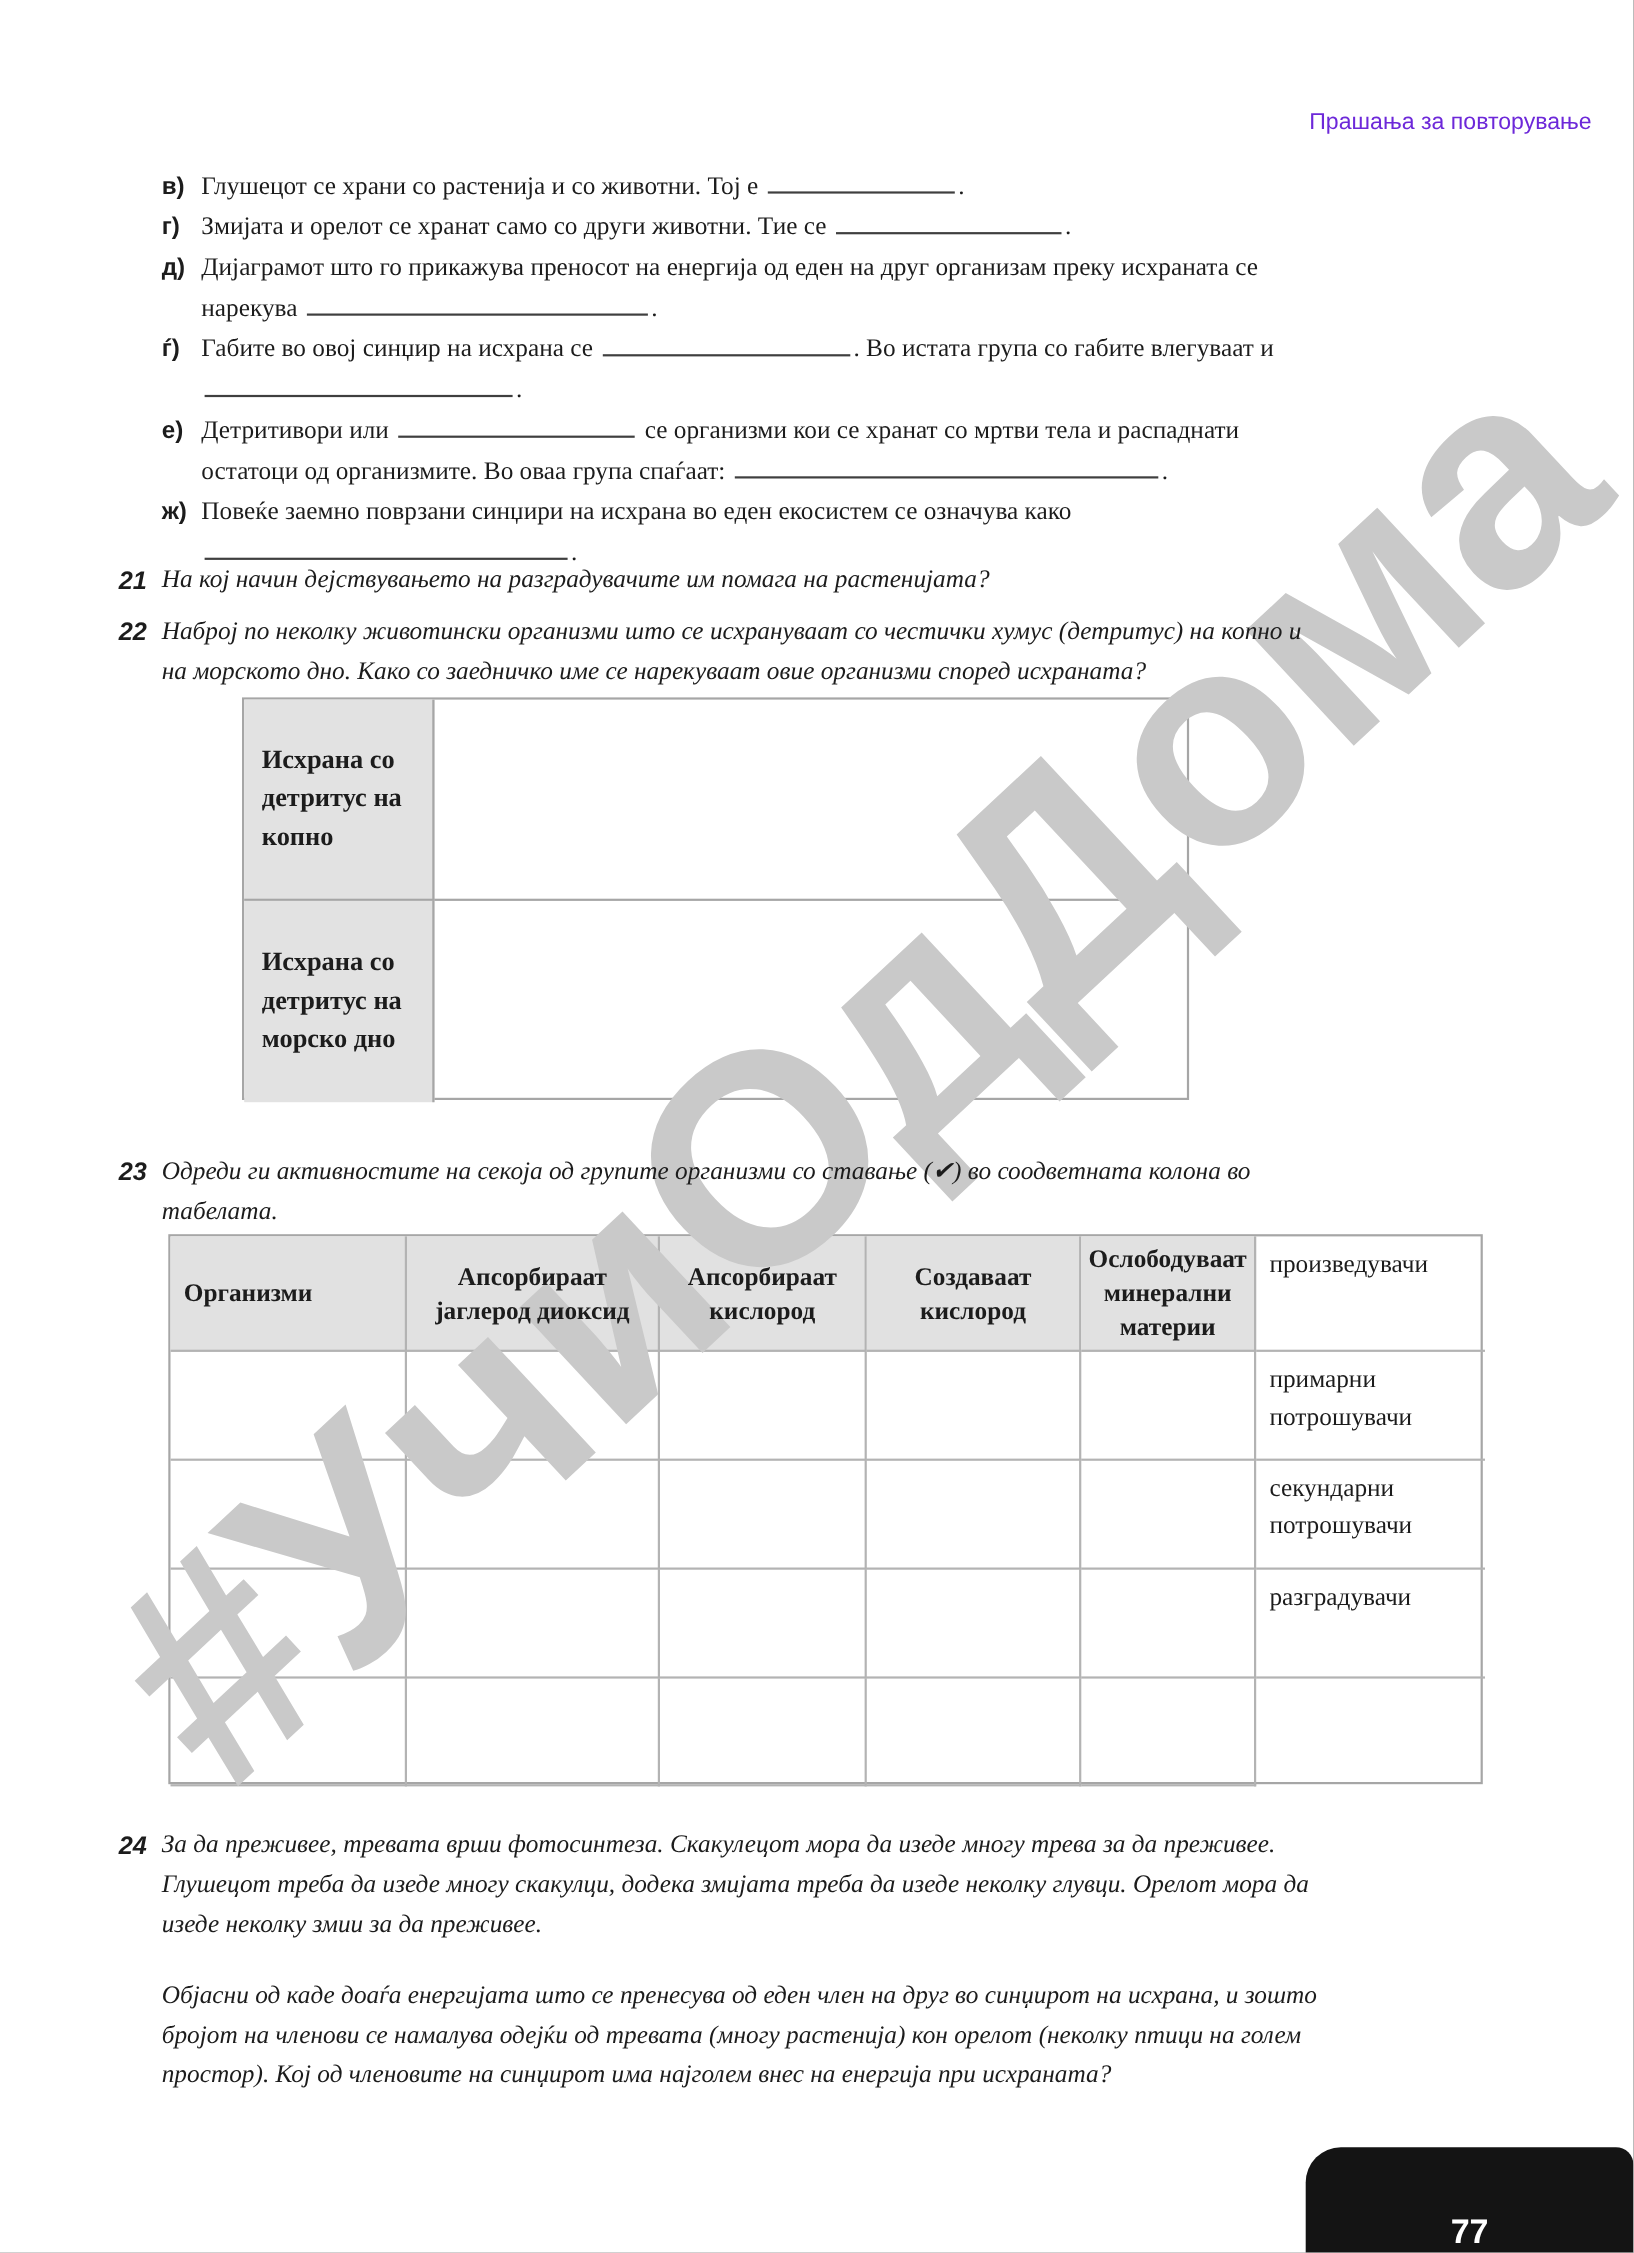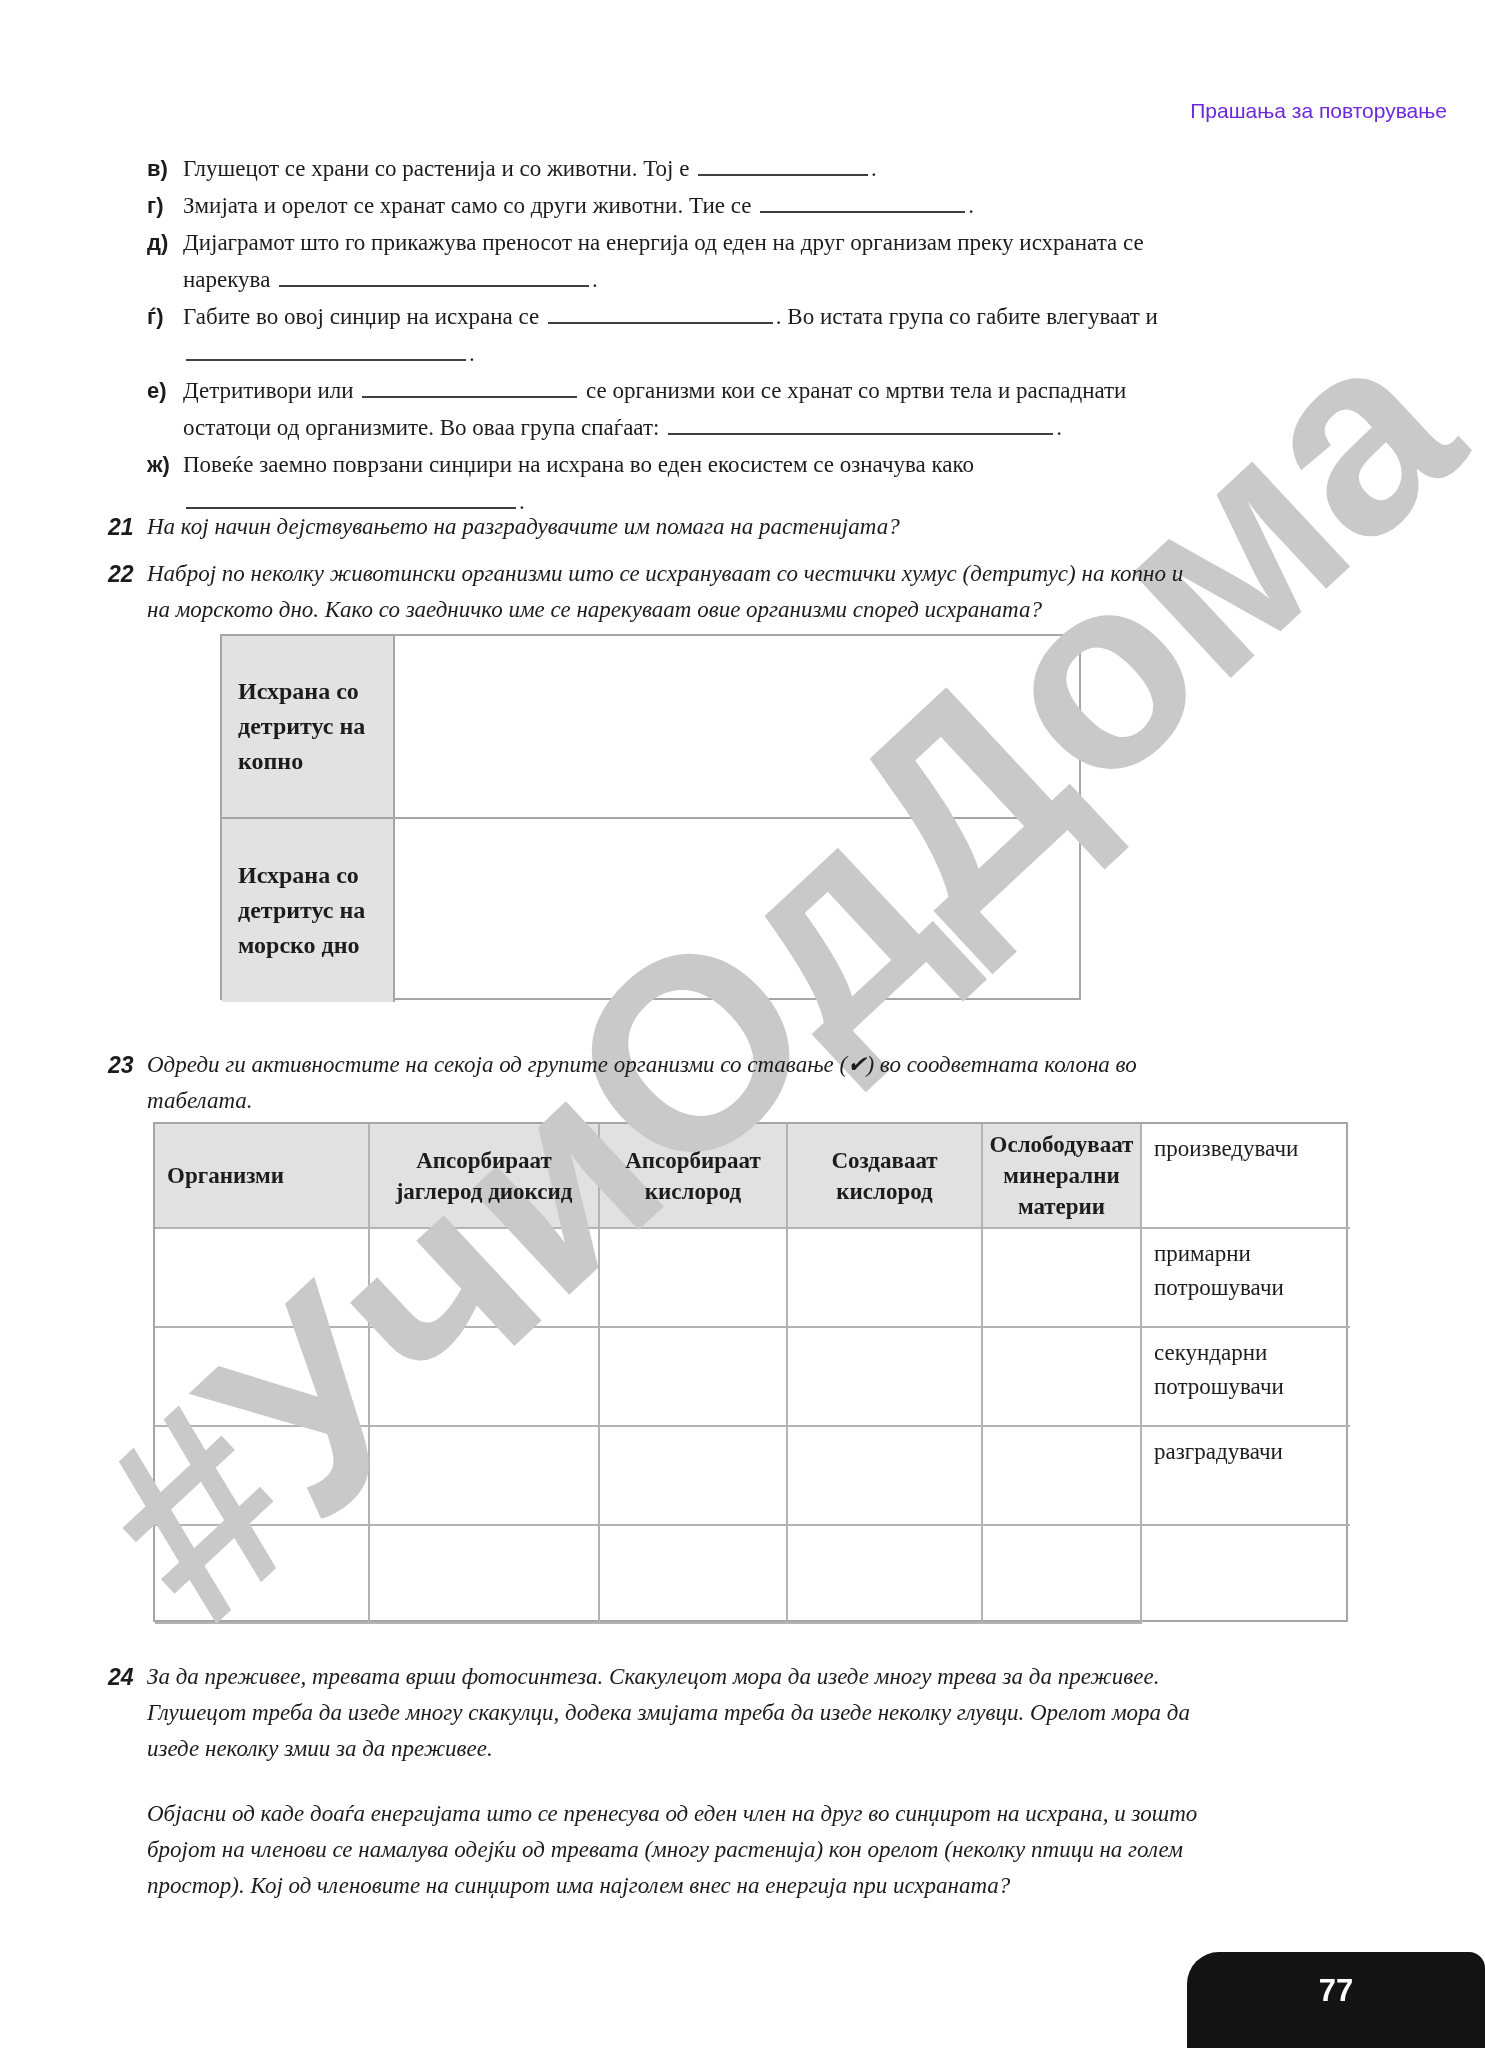--- a/index.html
+++ b/index.html
@@ -58,21 +58,21 @@
   .t2 .h.first{justify-content:flex-start;text-align:center;padding-left:12px;}
   .t2 .rl{font-size:23px;line-height:34px;padding:8px 12px;}
   
   .badge{
     position:absolute;left:1187px;top:1952px;width:298px;height:96px;z-index:3;
     background:#141414;border-radius:32px 16px 0 0;
     display:flex;justify-content:center;align-items:flex-start;padding-top:21px;
     box-sizing:border-box;
   }
   .badge span{font-family:"Liberation Sans", sans-serif;font-weight:bold;
-    font-size:31px;color:#ffffff;}
+    font-size:31px;color:#ffffff;margin-top:38px;}
 </style>
 </head>
 <body>
 
 <div class="page">
 
   <div class="hdr z2">Прашања за повторување</div>
 
   <div class="llist" id="lettered-list">
       <div class="li z2"><span class="li-label">в)</span><span>Глушецот се храни со растенија и со животни. Тој е <span class="bl" style="width: 170px;"></span>.</span></div>

